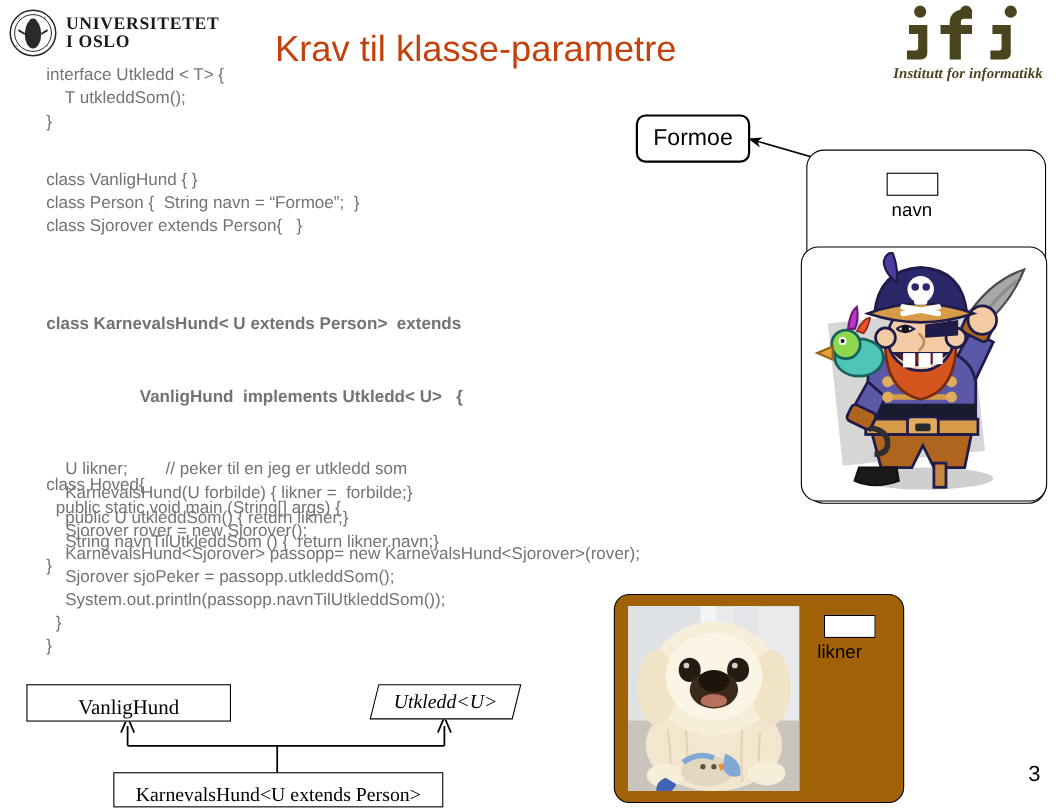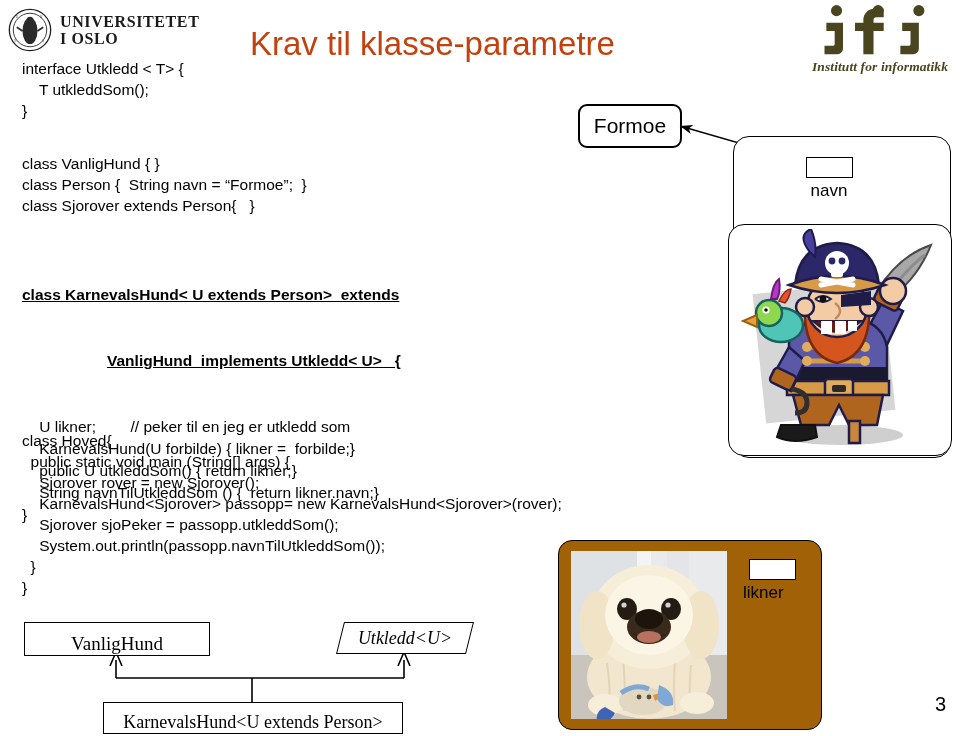--- a/index.html
+++ b/index.html
@@ -28,26 +28,26 @@
   #ifi-sub { font-family: "Liberation Serif", serif; font-style: italic; font-weight: bold; font-size: 13.5px; color: #4a441f; text-align: center; margin-top: 1px; letter-spacing: 0.1px;}
 
   
   #slide-title {
     left: 250px; top: 24px; width: 520px;
     font-size: 33px; color: #c2410c; font-weight: normal;
     line-height: 40px; white-space: nowrap;
   }
 
   
-  .code { font-family: "Liberation Sans", sans-serif; font-size: 15.5px; line-height: 21px; white-space: pre; color: #000000; }
+  .code { font-family: "Liberation Sans", sans-serif; font-size: 15.5px; line-height: 21px; white-space: pre; color: #737373; margin-left: 20px; }
 
   #code-interface { left: 22px; top: 58px; }
   #code-classes  { left: 22px; top: 153px; }
   #code-karneval { left: 22px; top: 240px; font-size: 15.5px; line-height: 22px; }
-  #code-karneval .hdr { font-weight: bold; text-decoration: underline; }
+  #code-karneval .hdr { font-weight: bold; }
   #code-hoved    { left: 22px; top: 430px; }
 
   
   #formoe-box {
     left: 578px; top: 104px; width: 100px; height: 40px;
     border: 2px solid #000; border-radius: 9px; background: #fff;
     display: flex; align-items: center; justify-content: center;
     font-size: 21px;
   }
 

